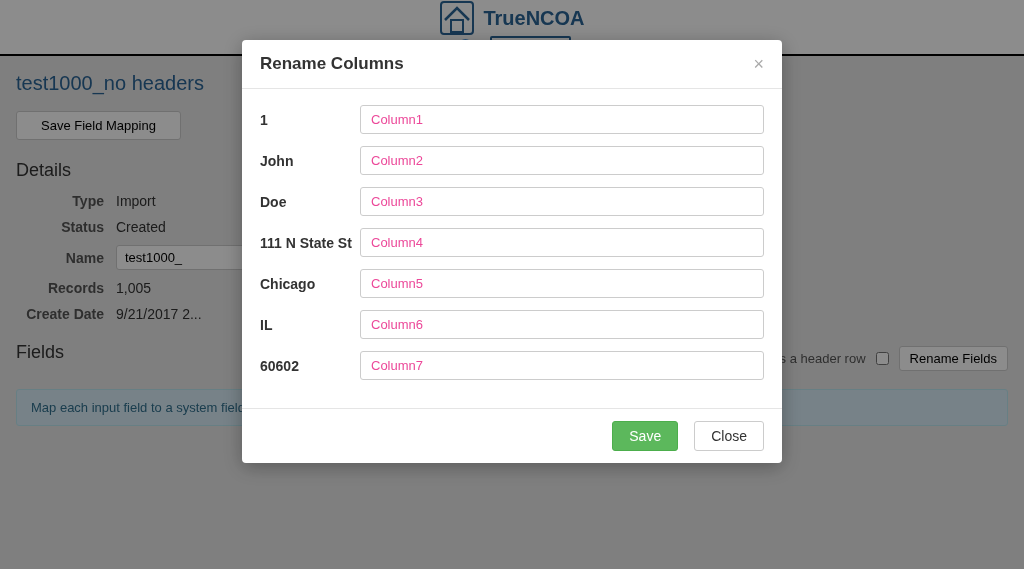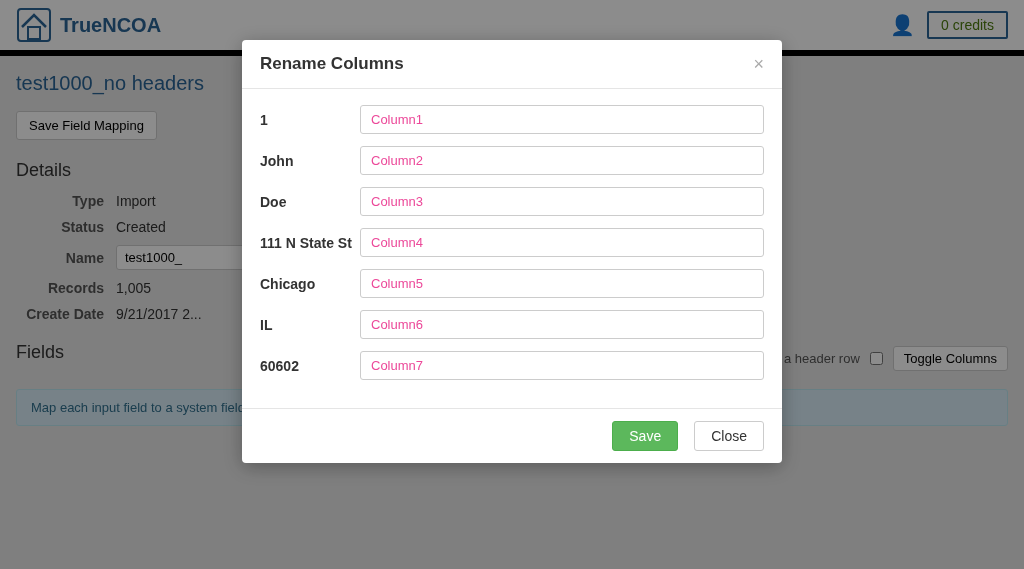--- a/index.html
+++ b/index.html
@@ -1,26 +1,27 @@
 <!DOCTYPE html>
 <html><head>
   <meta charset="utf-8">
   <style>
     * { box-sizing: border-box; margin: 0; padding: 0; }
     body { font-family: Arial, Helvetica, sans-serif; font-size: 14px; background: #e8e8e8; color: #333; }
 
     
     .header {
       background: #fff;
-      border-bottom: 6px solid #000000;
+      border-bottom: 2px solid #000000;
       height: 56px;
       display: flex;
       align-items: center;
       justify-content: space-between;
       padding: 0 16px;
+      flex-direction: column;
     }
     .logo-area {
       display: flex;
       align-items: center;
       gap: 8px;
     }
     .logo-icon {
       width: 36px;
       height: 36px;
     }
@@ -54,21 +55,21 @@
       position: relative;
     }
     .page-title {
       font-size: 20px;
       color: #2a6496;
       margin-bottom: 16px;
     }
     .save-btn {
       background: #fff;
       border: 1px solid #ccc;
-      padding: 6px 12px;
+      padding: 6px 24px;
       font-size: 13px;
       cursor: pointer;
       border-radius: 3px;
       margin-bottom: 20px;
     }
     .section-title {
       font-size: 18px;
       color: #333;
       margin-bottom: 12px;
     }
@@ -263,21 +264,21 @@
     </div>
   </div>
 
   
   <div class="fields-section">
     <div class="fields-header">
       <div class="section-title">Fields</div>
       <div class="fields-header-right">
         <span class="header-row-label">My data has a header row</span>
         <input type="checkbox" style="">
-        <button class="toggle-btn">Toggle Columns</button>
+        <button class="toggle-btn">Rename Fields</button>
       </div>
     </div>
     <div class="info-bar">Map each input field to a system field. When you are ready, click "Save Field Mapping" above to continue ...</div>
   </div>
 </div>
 
 <div class="overlay">
   <div class="modal">
     <div class="modal-header">
       <span class="modal-title">Rename Columns</span>

